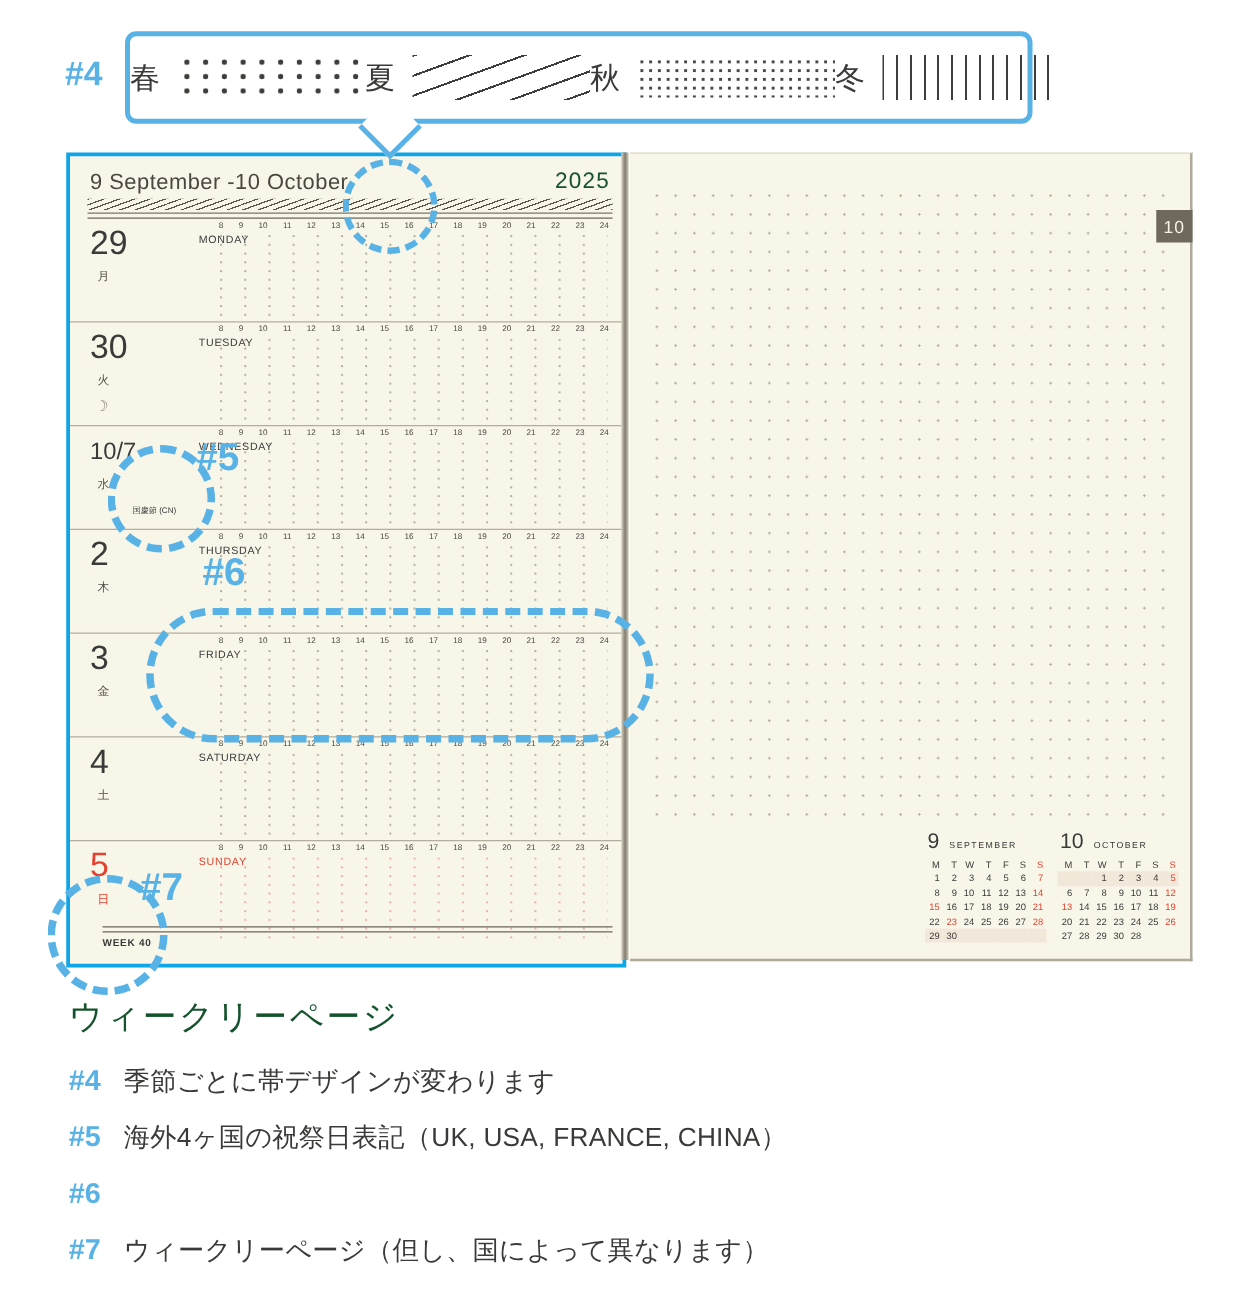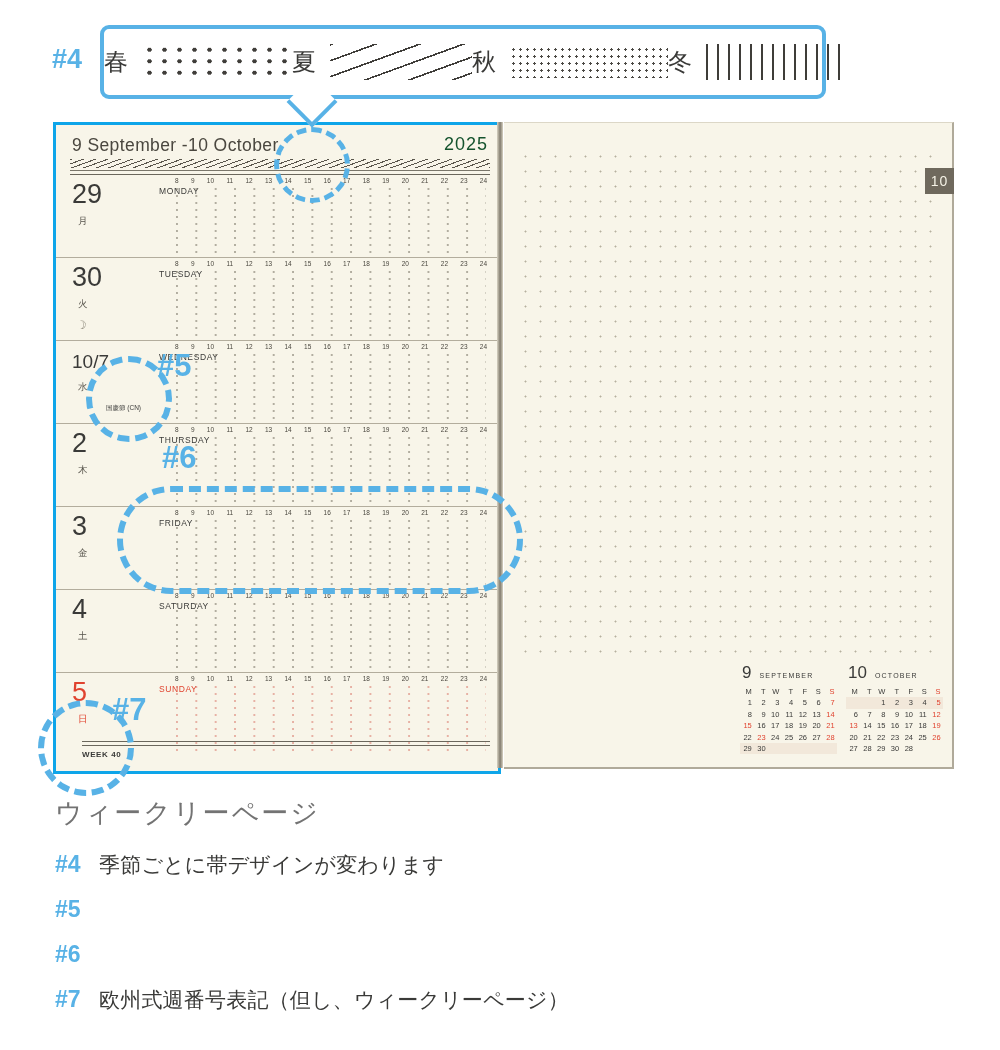--- a/index.html
+++ b/index.html
@@ -93,21 +93,21 @@
   .circ4{left:274px;top:127px;width:66px;height:66px;}
   .circ5{left:86px;top:356px;width:74px;height:74px;border-width:6px;}
   .pill6{left:117px;top:486px;width:394px;height:96px;border-radius:54px;border-width:6px;}
   .circ7{left:38px;top:700px;width:84px;height:84px;border-width:6px;}
   .ov-label{font-size:31px;font-weight:bold;color:#58b2e6;z-index:4;}
   .lab5{left:157px;top:348px;}
   .lab6{left:162px;top:440px;}
   .lab7{left:112px;top:692px;}
 
   
-  .bottom-heading{left:55px;top:795px;font-size:27px;letter-spacing:2px;color:#737373;font-family:Liberation Serif, serif;}
+  .bottom-heading{left:55px;top:795px;font-size:27px;letter-spacing:2px;color:#14532d;font-family:Liberation Serif, serif;}
   .notes{left:55px;top:851px;}
   .note-row{display:flex;align-items:baseline;margin-bottom:13px;height:32px;}
   .note-tag{width:44px;font-size:23px;font-weight:bold;color:#58b2e6;}
   .note-text{font-size:21px;color:#3a3a38;letter-spacing:0.2px;}
 </style>
 </head>
 <body>
 
 <div class="abs callout-label">#4</div>
 <div class="abs bubble">
@@ -318,21 +318,22 @@
 <div class="abs dash circ7"></div>
 
 <div class="abs bottom-heading">ウィークリーページ</div>
 <div class="abs notes">
   <div class="note-row">
     <span class="note-tag">#4</span>
     <span class="note-text">季節ごとに帯デザインが変わります</span>
   </div>
   <div class="note-row">
     <span class="note-tag">#5</span>
+    <span class="note-text">海外4ヶ国の祝祭日表記（UK, USA, FRANCE, CHINA）</span>
   </div>
   <div class="note-row">
     <span class="note-tag">#6</span>
   </div>
   <div class="note-row">
     <span class="note-tag">#7</span>
-    <span class="note-text">欧州式週番号表記（但し、ウィークリーページ）</span>
+    <span class="note-text">ウィークリーページ（但し、国によって異なります）</span>
   </div>
 </div>
 
 </body></html>

